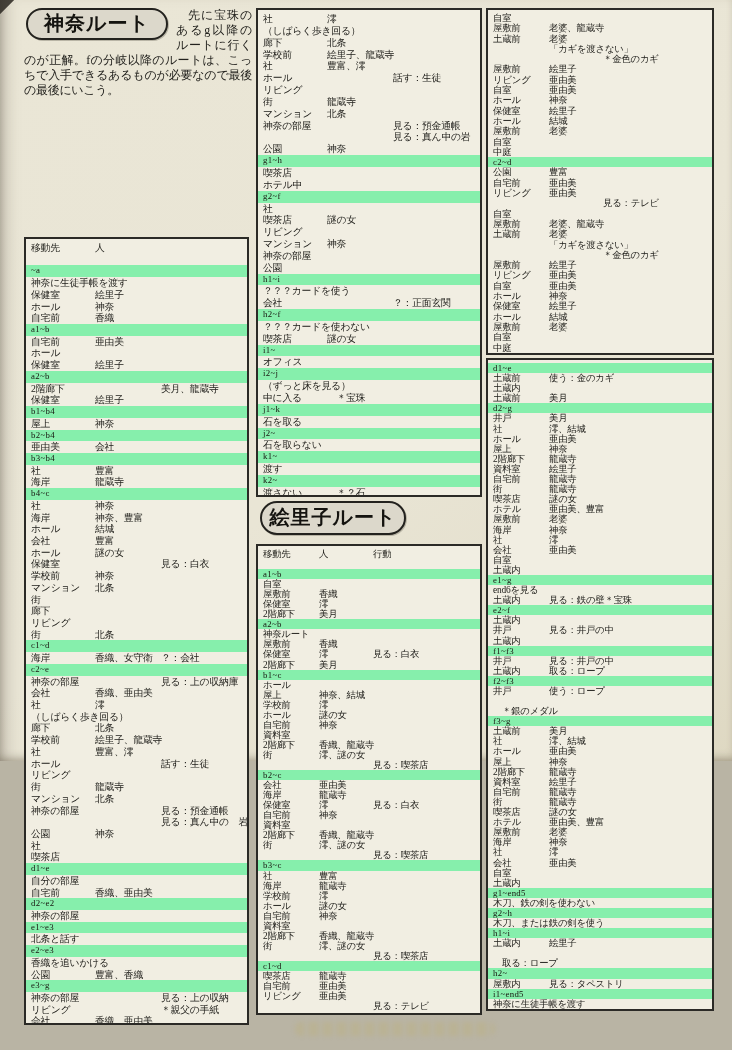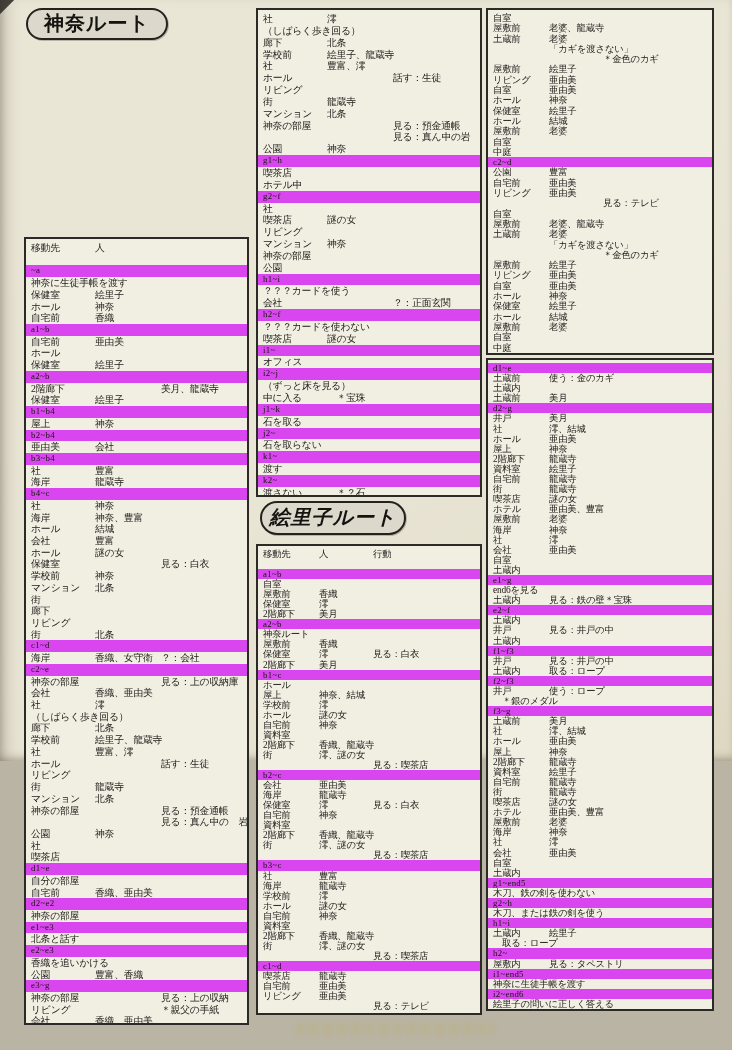--- a/index.html
+++ b/index.html
@@ -21,48 +21,48 @@
   }
   
   .pill{
     border:2px solid #23221e;border-radius:18px;
     background:#dcd8cb;
     text-align:center;font-weight:bold;font-size:20px;
     letter-spacing:1px;color:#14130f;
     box-shadow:1px 1px 0 rgba(40,35,25,.25);
   }
   .pill.kana{float:left;width:138px;height:28px;line-height:27px;margin:0 8px 2px 2px;}
-  .pill.eriko{position:absolute;left:260px;top:501px;width:142px;height:30px;line-height:29px;font-style:italic;}
+  .pill.eriko{position:absolute;left:260px;top:501px;width:142px;height:30px;line-height:29px;}
   
   .intro{
     position:absolute;left:24px;top:8px;width:228px;
     font-size:12px;line-height:15.1px;letter-spacing:-.3px;
     text-align:justify;color:#23221e;
   }
   .intro p{margin:0;}
   .intro p.p2{text-indent:1em;}
   
   .tbox{
     position:absolute;background:#f1eee2;
     border:2px solid #2b2a26;
     padding:3px 5px 0 5px;box-sizing:border-box;
     font-size:9.8px;color:#21201c;overflow:hidden;
     letter-spacing:-.2px;
   }
   .tbox .sec{
-    background:#d946ef;color:#17160f;
+    background:#86efac;color:#17160f;
     margin:0 -5px;padding:0 0 0 5px;
     font-size:8.8px;letter-spacing:.3px;
   }
   .tbox .row{display:flex;white-space:nowrap;}
   .tbox .c1{flex:none;}
   .tbox .c2{flex:none;}
   .tbox .c3{flex:1;}
   .tbox .full{white-space:nowrap;}
-  .tbox .full.ind{padding-left:9px;}
+  .tbox .full.ind{padding-left:9px;margin-top:10px;}
   .tbox .hdr{color:#23221d;}
   
   #kana1{left:24px;top:237px;width:225px;height:788px;line-height:11.72px;}
   #kana1 .c1{width:64px;} #kana1 .c2{min-width:66px;}
   #kana2{left:256px;top:8px;width:226px;height:489px;line-height:11.85px;}
   #kana2 .c1{width:64px;} #kana2 .c2{min-width:66px;}
   #eriko1{left:256px;top:544px;width:226px;height:471px;line-height:10.05px;font-size:9.4px;}
   #eriko1 .c1{width:56px;} #eriko1 .c2{min-width:54px;}
   #eriko2{left:486px;top:8px;width:228px;height:347px;line-height:10.3px;font-size:9.4px;}
   #eriko2 .c1{width:56px;} #eriko2 .c2{min-width:54px;}
@@ -76,20 +76,21 @@
   }
 </style>
 </head>
 <body>
 
 <div class="page">
   <div class="corner-mark"></div>
 
   <div class="intro">
     <div class="pill kana"><span>神奈ルート</span></div>
+    <p class="p2">先に宝珠のあるg以降のルートに行くのが正解。fの分岐以降のルートは、こっちで入手できるあるものが必要なので最後の最後にいこう。</p>
   </div>
 
   <div id="kana1" class="tbox">
       <div class="row hdr">
         <span class="c1">移動先</span>
         <span class="c2">人</span>
         <span class="c3"></span>
       </div>
       <div class="row">&nbsp;</div>
       <div class="sec">~a</div>

